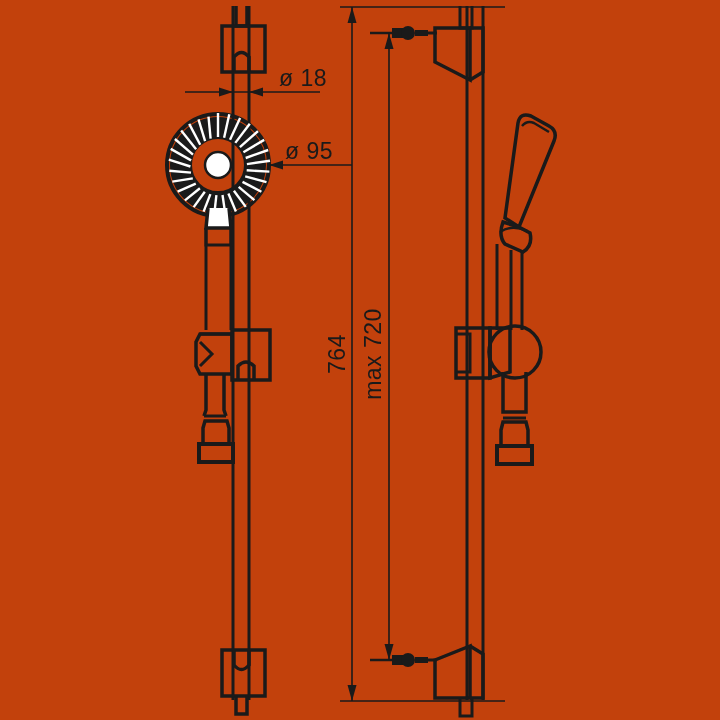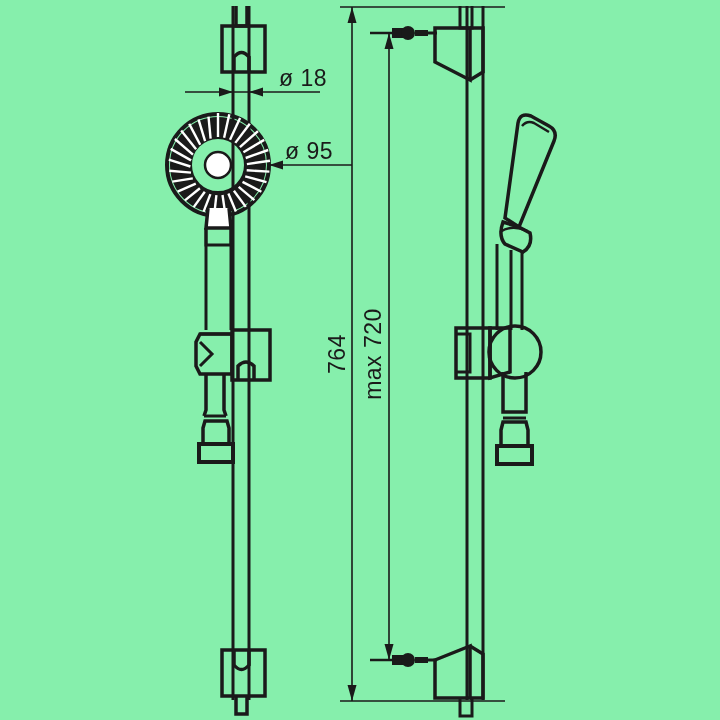--- a/index.html
+++ b/index.html
@@ -11,21 +11,21 @@
   body {
     width: 720px;
     height: 720px;
     font-family: "Liberation Sans", sans-serif;
     overflow: hidden;
   }
   #drawing-root {
     position: relative;
     width: 720px;
     height: 720px;
-    background: #86efac;
+    background: #c2410c;
   }
   #drawing-svg {
     position: absolute;
     top: 0;
     left: 0;
     width: 720px;
     height: 720px;
     display: block;
   }
   .dim-text {

